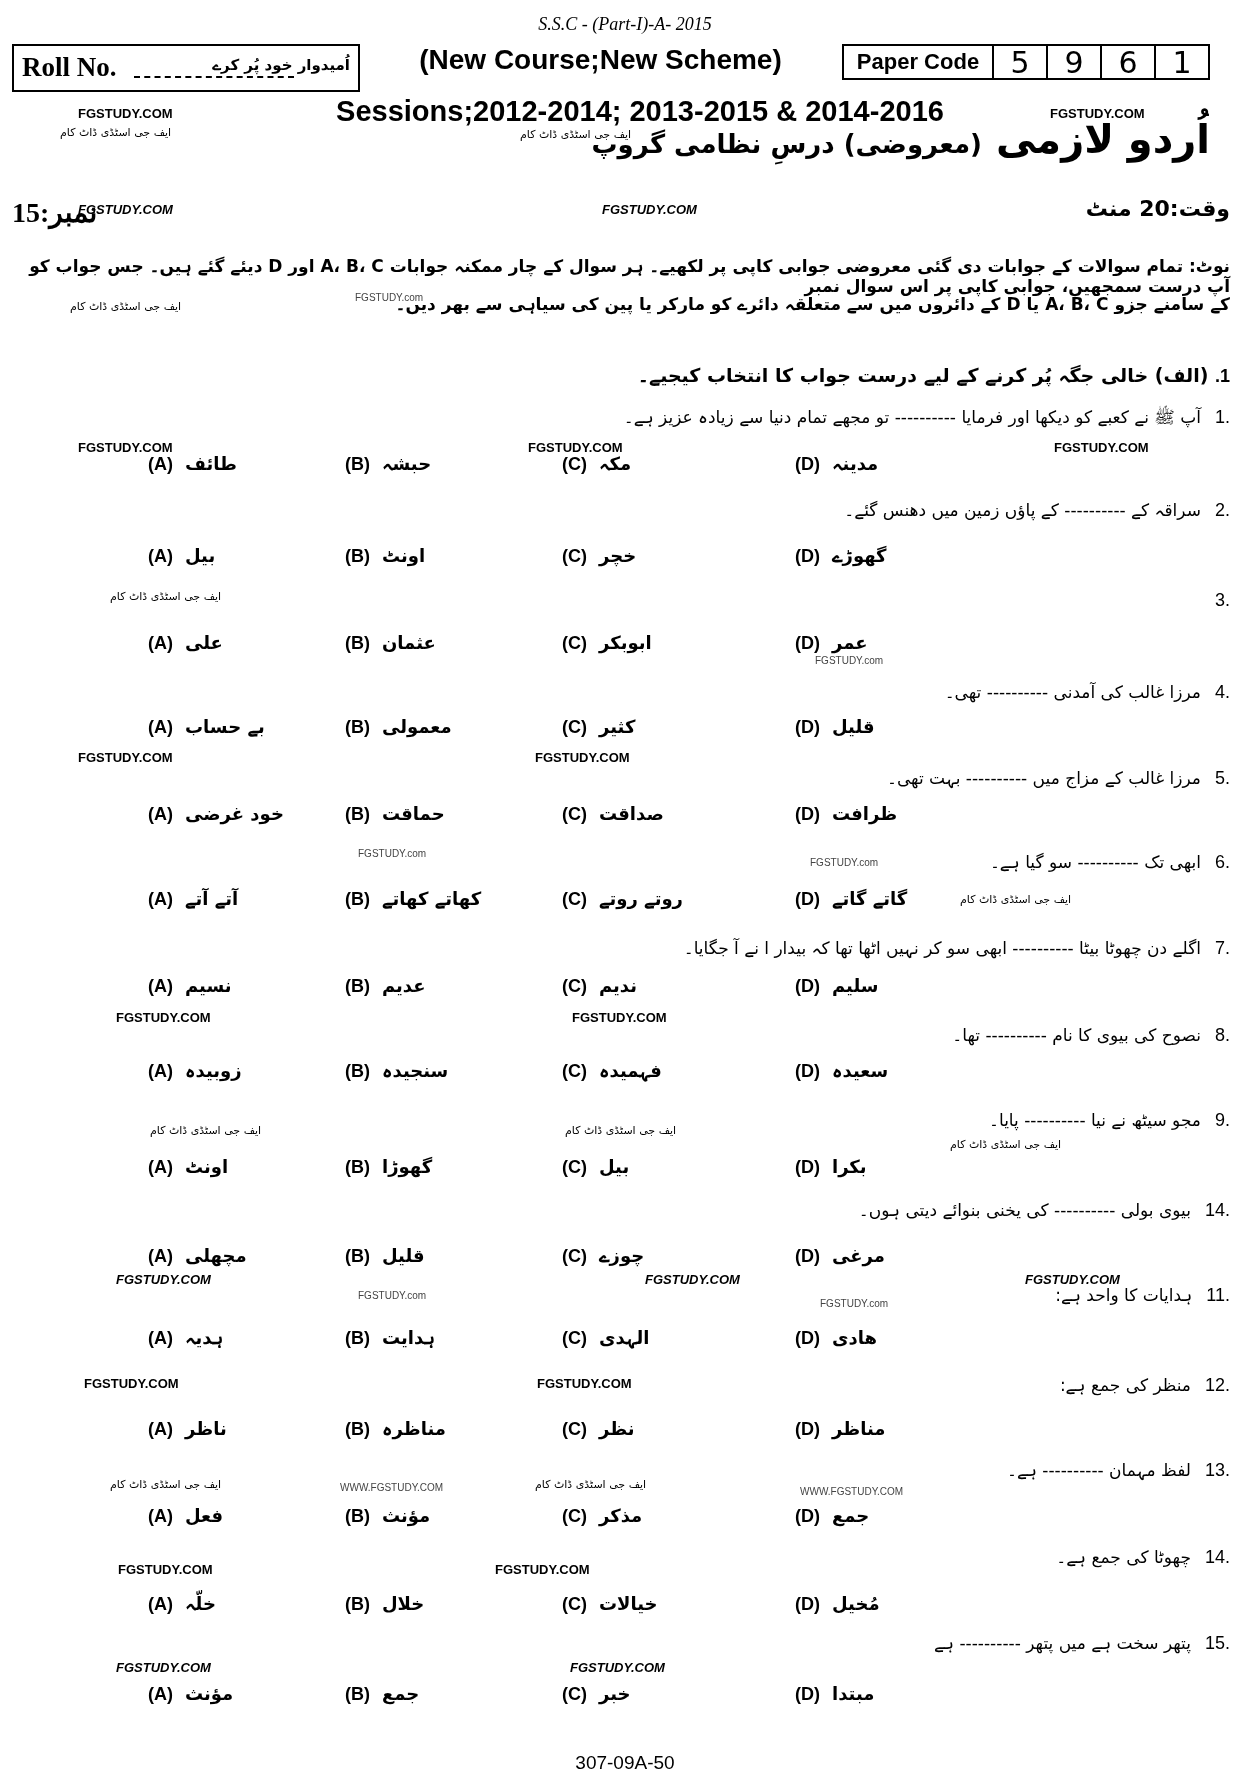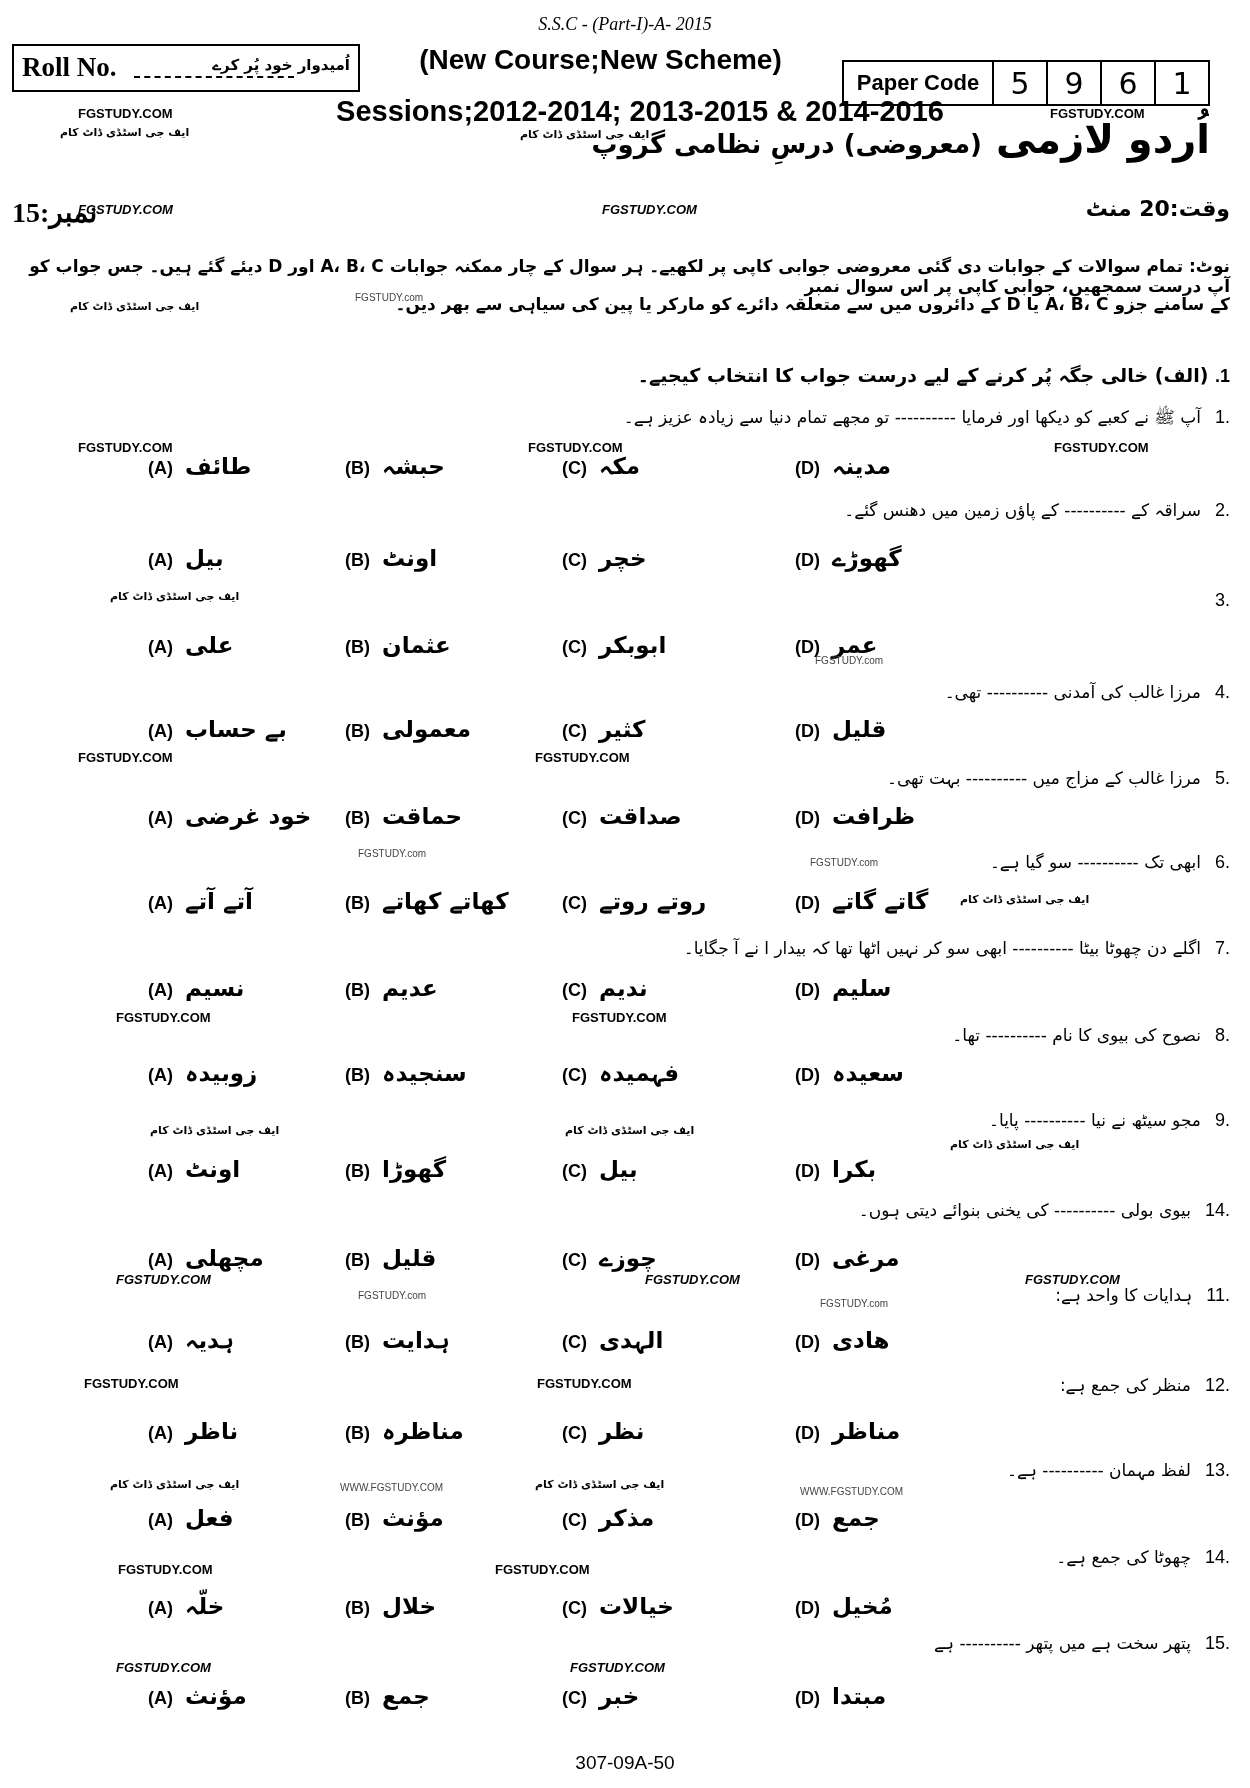--- a/index.html
+++ b/index.html
@@ -4,40 +4,40 @@
 <style>
   html, body { margin: 0; padding: 0; background: #ffffff; }
   body { width: 1250px; height: 1788px; position: relative; overflow: hidden; color: #000; font-family: "DejaVu Sans", sans-serif; }
   .abs { position: absolute; }
   .top-line { left: 0; width: 1250px; top: 14px; text-align: center; font-family: "Liberation Serif", serif; font-style: italic; font-size: 18px; }
   .rollbox { left: 12px; top: 44px; width: 348px; height: 48px; border: 2px solid #000; box-sizing: border-box; }
   .roll-label { left: 8px; top: 6px; font-family: "Liberation Serif", serif; font-weight: bold; font-size: 27px; }
   .roll-line { left: 120px; top: 30px; width: 160px; border-bottom: 2px dashed #000; }
   .roll-urdu { right: 8px; top: 10px; font-size: 15px; direction: rtl; font-weight: bold; }
   .course { left: 368px; top: 44px; width: 465px; text-align: center; font-family: "Liberation Sans", sans-serif; font-weight: bold; font-size: 28px; }
-  .papercode { left: 842px; top: 60px; height: 46px; display: flex; border: 2px solid #000; box-sizing: border-box; }
+  .papercode { left: 842px; top: 44px; height: 36px; display: flex; border: 2px solid #000; box-sizing: border-box; }
   .pc-label { width: 148px; display:flex; align-items:center; justify-content:center; font-family: "Liberation Sans", sans-serif; font-weight: bold; font-size: 22px; border-right: 2px solid #000; }
   .pc-digit { width: 52px; display:flex; align-items:center; justify-content:center; font-size: 30px; font-family: "DejaVu Sans", sans-serif; border-right: 2px solid #000; }
   .pc-digit:last-child { border-right: none; }
   .sessions { left: 300px; top: 95px; width: 680px; text-align: center; font-family: "Liberation Sans", sans-serif; font-weight: bold; font-size: 29px; }
   .wm { font-family: "Liberation Sans", sans-serif; font-weight: bold; font-size: 13px; color: #000; }
   .wm-i { font-style: italic; }
   .wm-small { font-family: "Liberation Sans", sans-serif; font-size: 10px; color: #444; }
-  .urdu-wm { font-size: 11px; direction: rtl; color: #000; font-weight: bold; }
+  .urdu-wm { font-size: 11px; direction: rtl; color: #000; }
   .title-urdu { right: 40px; top: 116px; direction: rtl; font-weight: bold; font-size: 40px; }
   .title-sub { font-size: 26px; font-weight: bold; }
   .marks { left: 12px; top: 196px; font-family: "Liberation Serif", serif; font-weight: bold; font-size: 28px; }
   .time { right: 20px; top: 196px; direction: rtl; font-weight: bold; font-size: 22px; }
   .note { right: 20px; width: 1220px; direction: rtl; font-size: 17px; font-weight: bold; text-align: right; }
   .q-head { right: 20px; direction: rtl; font-size: 19px; font-weight: bold; }
   .q-row { right: 20px; direction: rtl; font-size: 17px; display: flex; gap: 14px; align-items: baseline; }
   .q-num { font-family: "Liberation Sans", sans-serif; font-size: 18px; direction: ltr; }
   .opt { position: absolute; display: flex; align-items: baseline; gap: 12px; }
   .opt-letter { font-family: "Liberation Sans", sans-serif; font-weight: bold; font-size: 18px; }
-  .opt-text { font-size: 23px; font-weight: bold; direction: rtl; }
+  .opt-text { font-size: 18px; font-weight: bold; direction: rtl; }
   .footer-code { left: 0; width: 1250px; top: 1752px; text-align: center; font-family: "Liberation Sans", sans-serif; font-size: 19px; }
 </style>
 </head>
 <body>
 
 <div class="abs top-line">S.S.C - (Part-I)-A- 2015</div>
 
 <div class="abs rollbox">
   <span class="abs roll-label">Roll No.</span>
   <span class="abs roll-line"></span>

